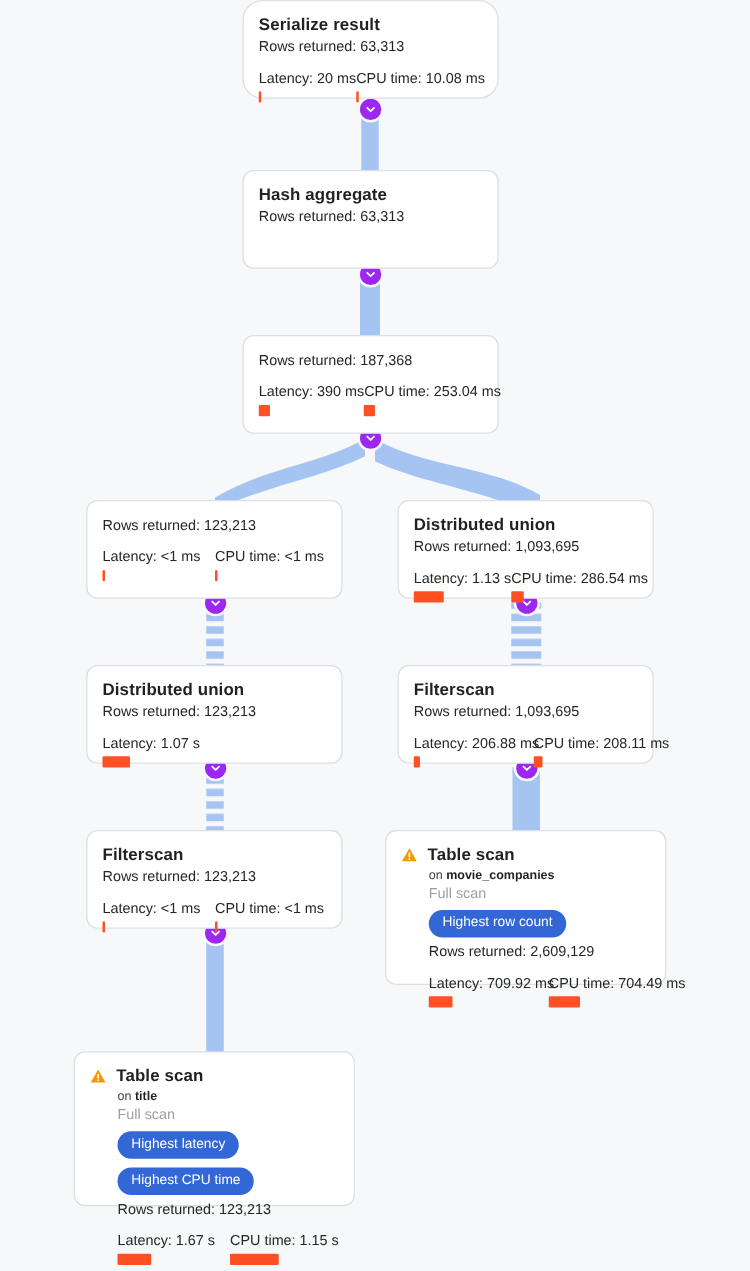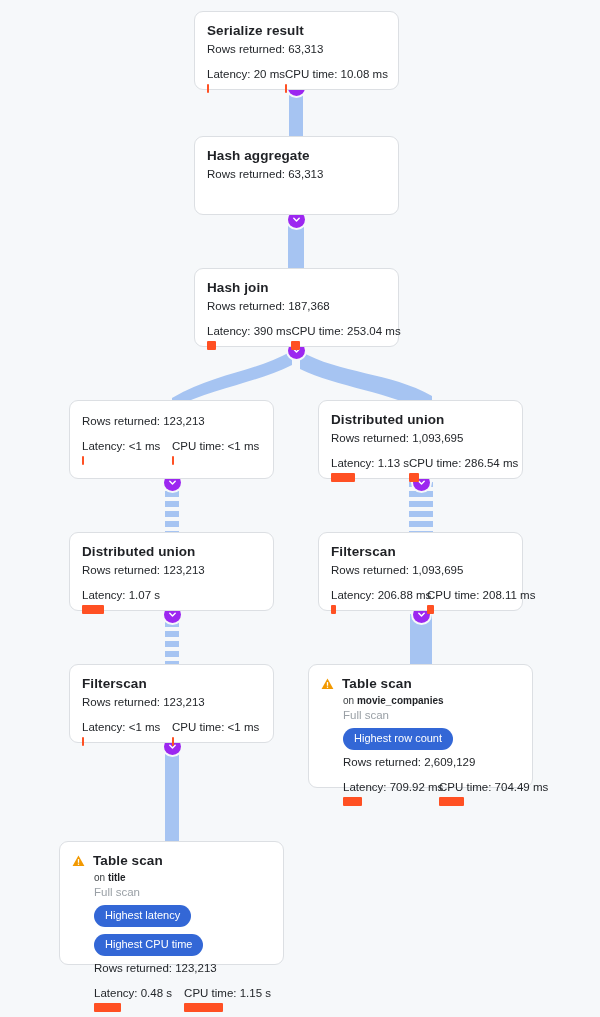--- a/index.html
+++ b/index.html
@@ -198,21 +198,21 @@
     <svg width="9" height="9" viewBox="0 0 10 10">
       <path d="M2 3.6 L5 6.6 L8 3.6" stroke="#ffffff" stroke-width="1.6" fill="none" stroke-linecap="round" stroke-linejoin="round"></path>
     </svg>
   </div>
   <div class="chevron" style="left:164px;top:738px;">
     <svg width="9" height="9" viewBox="0 0 10 10">
       <path d="M2 3.6 L5 6.6 L8 3.6" stroke="#ffffff" stroke-width="1.6" fill="none" stroke-linecap="round" stroke-linejoin="round"></path>
     </svg>
   </div>
 
-  <div class="node" style="left:194px;top:11px;width:205px;height:79px;">
+  <div class="node" style="left:194px;top:0;width:205px;height:79px;border-radius:16px;">
     <div class="node-head">
       <div class="node-title">Serialize result</div>
     </div>
     <div class="rows">Rows returned: 63,313</div>
     <div class="metrics">
       <div class="metric" style="width:96px;">
         <div class="metric-label">Latency: 20 ms</div>
         <div class="metric-bar" style="width:2px;"></div>
       </div>
       <div class="metric">
@@ -223,23 +223,20 @@
   </div>
 
   <div class="node" style="left:194px;top:136px;width:205px;height:79px;">
     <div class="node-head">
       <div class="node-title">Hash aggregate</div>
     </div>
     <div class="rows">Rows returned: 63,313</div>
   </div>
 
   <div class="node" style="left:194px;top:268px;width:205px;height:79px;">
-    <div class="node-head">
-      <div class="node-title">Hash join</div>
-    </div>
     <div class="rows">Rows returned: 187,368</div>
     <div class="metrics">
       <div class="metric" style="width:96px;">
         <div class="metric-label">Latency: 390 ms</div>
         <div class="metric-bar" style="width:9px;"></div>
       </div>
       <div class="metric">
         <div class="metric-label">CPU time: 253.04 ms</div>
         <div class="metric-bar" style="width:9px;"></div>
       </div>
@@ -369,21 +366,21 @@
     <div class="indent">
       <div class="node-subtitle"><span>on</span> <b>title</b></div>
       <div class="node-scantype">Full scan</div>
       <div class="badges">
         <span class="badge">Highest latency</span>
         <span class="badge">Highest CPU time</span>
       </div>
       <div class="rows">Rows returned: 123,213</div>
       <div class="metrics">
         <div class="metric" style="width:96px;">
-          <div class="metric-label">Latency: 0.48 s</div>
+          <div class="metric-label">Latency: 1.67 s</div>
           <div class="metric-bar" style="width:27px;"></div>
         </div>
         <div class="metric">
           <div class="metric-label">CPU time: 1.15 s</div>
           <div class="metric-bar" style="width:39px;"></div>
         </div>
       </div>
     </div>
   </div>
 

